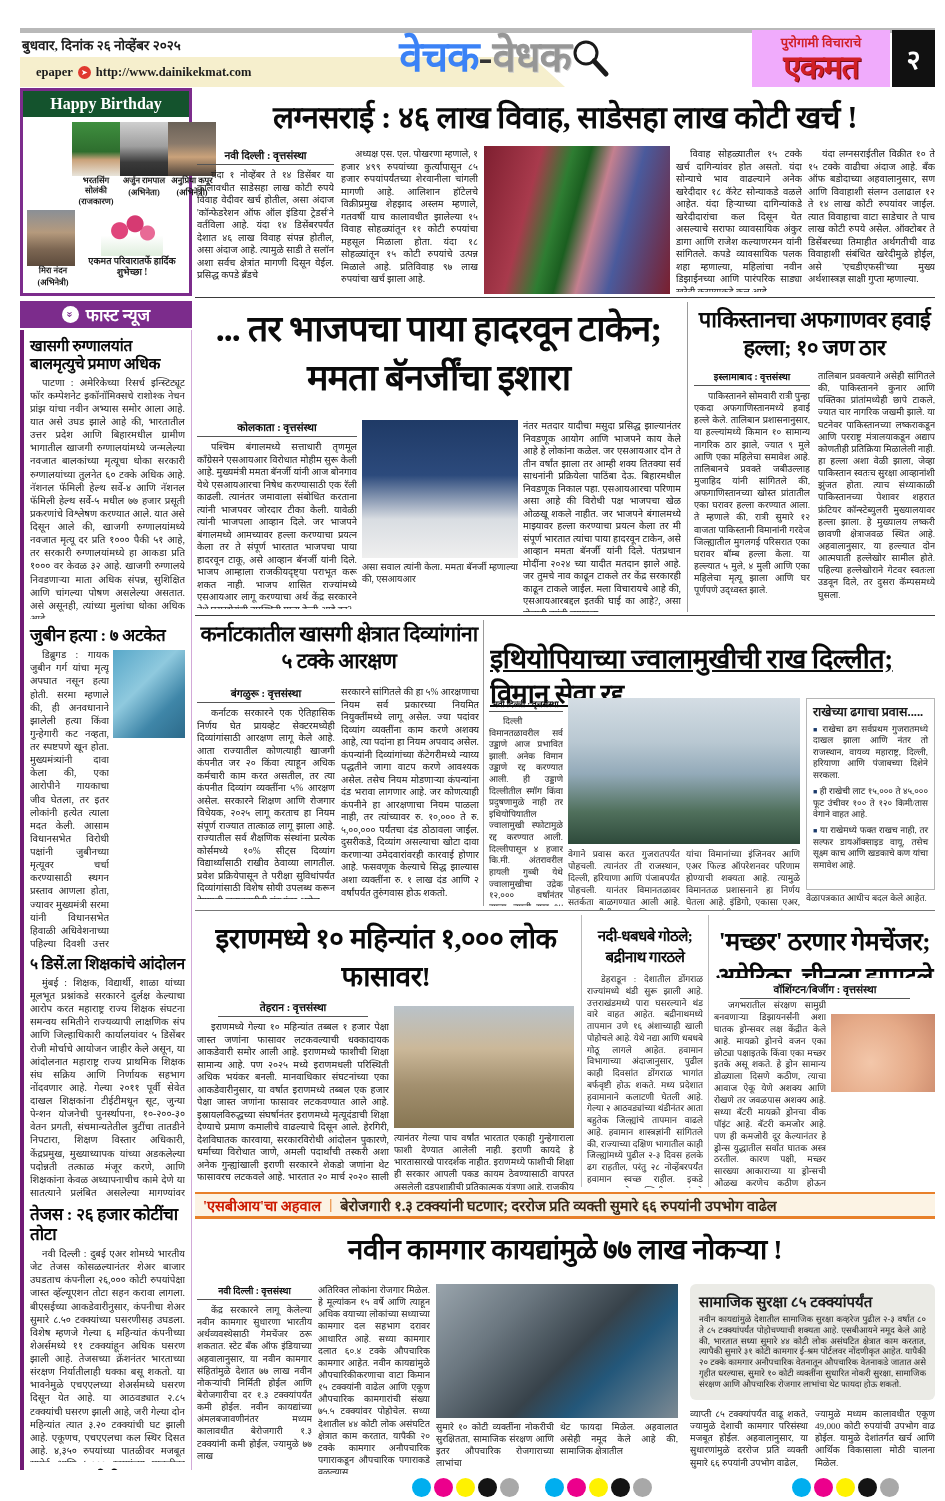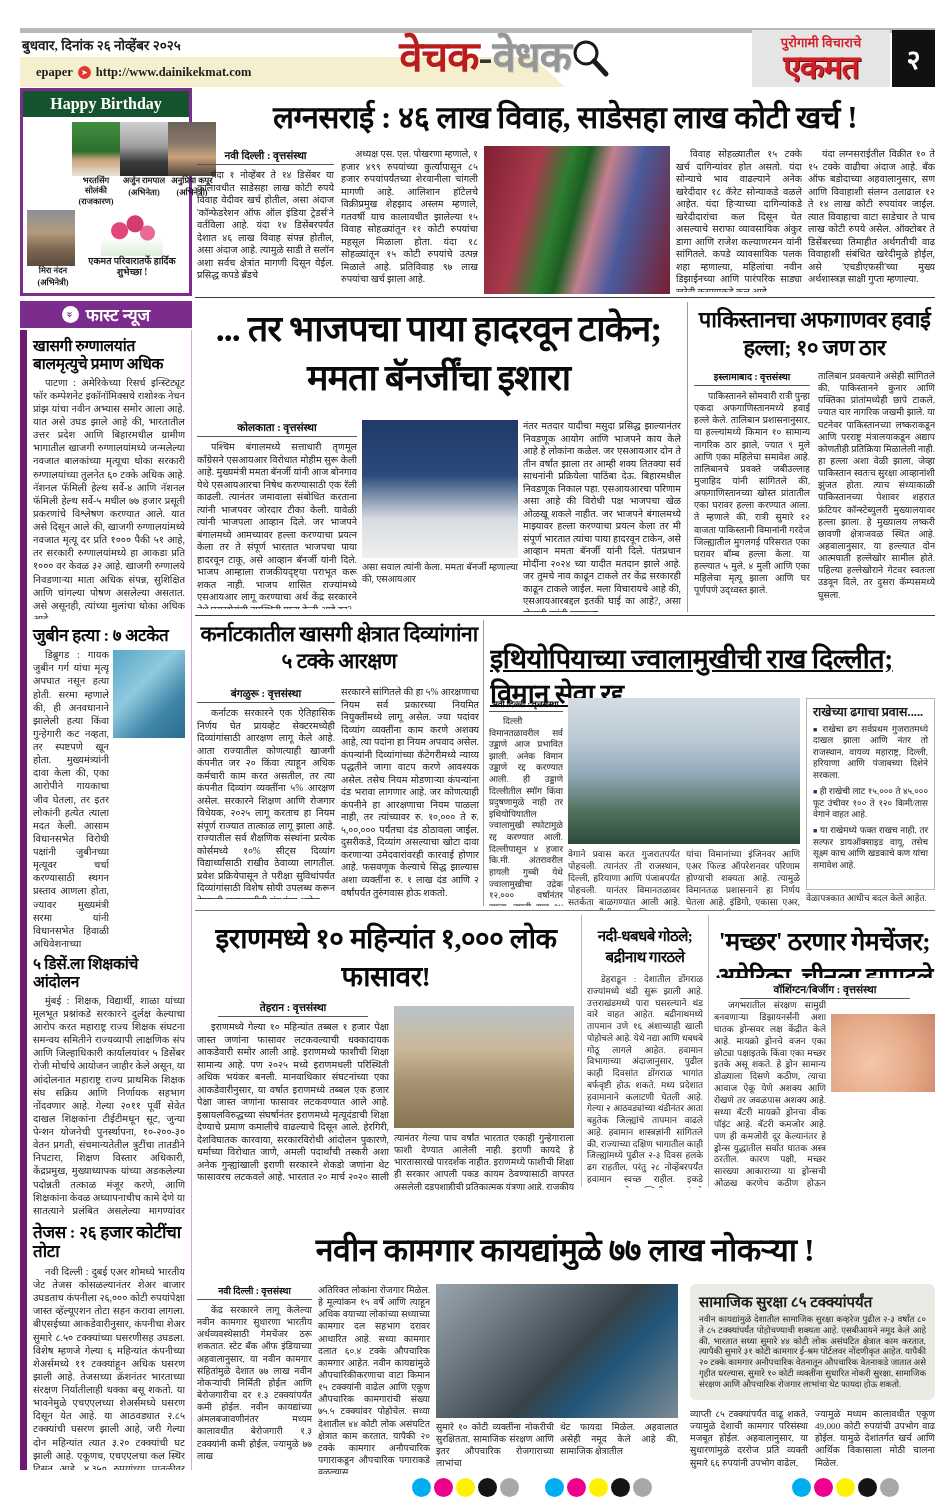--- a/index.html
+++ b/index.html
@@ -31,28 +31,28 @@
   <div class="abs" style="left:22px;top:36px;font-weight:bold;font-size:13.5px;">बुधवार, दिनांक २६ नोव्हेंबर २०२५</div>
 
   <div class="abs" style="left:20px;top:57px;width:545px;height:30px;background:#f6efcd;clip-path:polygon(0 0,94% 0,100% 100%,0 100%);"></div>
   <div class="abs" style="left:36px;top:62px;height:20px;display:flex;align-items:center;gap:5px;">
     <span style="font-weight:bold;font-size:12.5px;">epaper</span>
     <span style="display:inline-block;width:13px;height:13px;border-radius:50%;background:#e0392f;color:#fff;font-size:8px;line-height:13px;text-align:center;">➤</span>
     <span style="font-weight:bold;font-size:12.5px;">http://www.dainikekmat.com</span>
   </div>
 
   <div class="abs" style="left:340px;top:26px;width:330px;height:60px;text-align:center;white-space:nowrap;">
-    <span style="font-size:42px;font-weight:bold;color:#b91c1c;letter-spacing:-1px;">वेचक</span><span style="font-size:42px;font-weight:bold;color:#333;">-</span><span style="font-size:42px;font-weight:bold;color:#969696;letter-spacing:-1px;text-shadow:1px 1px 0 #ccc;">वेधक</span>
+    <span style="font-size:42px;font-weight:bold;color:#3b82f6;letter-spacing:-1px;">वेचक</span><span style="font-size:42px;font-weight:bold;color:#333;">-</span><span style="font-size:42px;font-weight:bold;color:#969696;letter-spacing:-1px;text-shadow:1px 1px 0 #ccc;">वेधक</span>
     <svg width="42" height="42" viewBox="0 0 42 42" style="vertical-align:-8px;margin-left:-6px;">
       <circle cx="17" cy="16" r="11" fill="none" stroke="#1a1a1a" stroke-width="3"></circle>
       <line x1="25" y1="24" x2="37" y2="37" stroke="#1a1a1a" stroke-width="5" stroke-linecap="round"></line>
     </svg>
   </div>
 
-  <div class="abs" style="left:752px;top:30px;width:138px;height:57px;background:#e5e5e5;text-align:center;">
+  <div class="abs" style="left:752px;top:30px;width:138px;height:57px;background:#f0abfc;text-align:center;">
     <div style="font-size:13px;font-weight:bold;color:#d01f26;margin-top:3px;">पुरोगामी विचाराचे</div>
     <div style="font-size:32px;font-weight:bold;color:#d01f26;line-height:1;letter-spacing:-1px;text-shadow:1px 1px 0 #7a0a0e;">एकमत</div>
   </div>
   <div class="abs" style="left:892px;top:30px;width:43px;height:57px;background:#111;color:#fff;font-size:27px;font-weight:bold;display:flex;align-items:center;justify-content:center;">२</div>
 
   <div class="abs" style="left:20px;top:88px;width:172px;height:208px;border:3px solid #7c2c8c;background:#fff;">
     <div style="height:26px;background:#14532d;color:#fff;font-weight:bold;font-size:16px;text-align:center;line-height:26px;">Happy Birthday</div>
     <div style="display:flex;justify-content:space-between;padding:5px 4px 0 4px;margin-left:45px;">
       <div style="width:50px;text-align:center;">
         <div class="photo" style="width:48px;height:54px;background:linear-gradient(180deg,#3f8f3f 0%,#2e6e2e 55%,#caa27a 70%,#e8e4da 100%);"></div>
@@ -81,21 +81,21 @@
         <div style="font-size:9.3px;font-weight:bold;line-height:1.2;">एकमत परिवारातर्फे हार्दिक शुभेच्छा !</div>
       </div>
     </div>
   </div>
 
   <div class="abs" style="left:20px;top:301px;width:172px;height:27px;background:#7c2c8c;color:#fff;display:flex;align-items:center;justify-content:center;gap:7px;">
     <span style="width:17px;height:17px;border-radius:50%;background:#fff;color:#7c2c8c;display:inline-flex;align-items:center;justify-content:center;font-size:12px;font-weight:bold;transform:rotate(90deg);">»</span>
     <span style="font-weight:bold;font-size:17px;">फास्ट न्यूज</span>
   </div>
 
-  <div class="abs" style="left:20px;top:330px;width:172px;height:1140px;border-left:7px solid #701a75;border-right:1px solid #d2a9d8;padding:0 6px;overflow:hidden;">
+  <div class="abs" style="left:20px;top:330px;width:172px;height:1140px;border-left:4px solid #701a75;border-right:1px solid #d2a9d8;padding:0 6px;overflow:hidden;">
     <div>
       <div class="brief-title">खासगी रुग्णालयांत बालमृत्युचे प्रमाण अधिक</div>
       <div class="brief-body" style="height:243px;overflow:hidden;">पाटणा : अमेरिकेच्या रिसर्च इन्स्टिट्यूट फॉर कम्पेशनेट इकॉनॉमिक्सचे राशोश्क नेचन प्रांझ यांचा नवीन अभ्यास समोर आला आहे. यात असे उघड झाले आहे की, भारतातील उत्तर प्रदेश आणि बिहारमधील ग्रामीण भागातील खाजगी रुग्णालयांमध्ये जन्मलेल्या नवजात बालकांच्या मृत्यूचा धोका सरकारी रुग्णालयांच्या तुलनेत ६० टक्के अधिक आहे. नॅशनल फॅमिली हेल्थ सर्वे-४ आणि नॅशनल फॅमिली हेल्थ सर्वे-५ मधील ७७ हजार प्रसूती प्रकरणांचे विश्लेषण करण्यात आले. यात असे दिसून आले की, खाजगी रुग्णालयांमध्ये नवजात मृत्यू दर प्रति १००० पैकी ५१ आहे, तर सरकारी रुग्णालयांमध्ये हा आकडा प्रति १००० वर केवळ ३२ आहे. खाजगी रुग्णालये निवडणाऱ्या माता अधिक संपन्न, सुशिक्षित आणि चांगल्या पोषण असलेल्या असतात. असे असूनही, त्यांच्या मुलांचा धोका अधिक आहे.</div>
     </div>
     <div>
       <div class="brief-title" style="font-size:17px;">जुबीन हत्या : ७ अटकेत</div>
       <div style="overflow:hidden;">
         <div class="photo" style="float:right;width:72px;height:88px;margin:2px 0 3px 4px;background:linear-gradient(135deg,#58a8c9 0%,#8fc9de 40%,#3f86a8 70%,#2c6a8a 100%);"></div>
         <div class="brief-body" style="height:300px;overflow:hidden;">डिब्रुगड : गायक जुबीन गर्ग यांचा मृत्यू अपघात नसून हत्या होती. सरमा म्हणाले की, ही अनवधानाने झालेली हत्या किंवा गुन्हेगारी कट नव्हता, तर स्पष्टपणे खून होता. मुख्यमंत्र्यांनी दावा केला की, एका आरोपीने गायकाचा जीव घेतला, तर इतर लोकांनी हत्येत त्याला मदत केली. आसाम विधानसभेत विरोधी पक्षांनी जुबीनच्या मृत्यूवर चर्चा करण्यासाठी स्थगन प्रस्ताव आणला होता, ज्यावर मुख्यमंत्री सरमा यांनी विधानसभेत हिवाळी अधिवेशनाच्या पहिल्या दिवशी उत्तर दिले. मुख्यमंत्र्यांनी सांगितले की, राज्य पोलिसांच्या सीआयडी अंतर्गत स्थापन केलेल्या एसआयटीने आतापर्यंत या प्रकरणात ७ लोकांना अटक केली आहे, २५२ साक्षीदारांची चौकशी केली आहे आणि २१ वस्तू जप्त केल्या आहेत. अटक केलेल्या आरोपींपैकी ४ ते ५ लोकांवर हत्येचा गुन्हा दाखल करण्यात आला आहे. राज्यभरात ६० हून अधिक गुन्हे दाखल झाले होते.</div>
       </div>
@@ -181,22 +181,27 @@
   <div class="abs body-txt" style="left:587px;top:974px;width:116px;height:214px;font-size:8.9px;">डेहराडून : देशातील डोंगराळ राज्यांमध्ये थंडी सुरू झाली आहे. उत्तराखंडमध्ये पारा घसरल्याने थंड वारे वाहत आहेत. बद्रीनाथमध्ये तापमान उणे १६ अंशाच्याही खाली पोहोचले आहे. येथे नद्या आणि धबधबे गोठू लागले आहेत. हवामान विभागाच्या अंदाजानुसार, पुढील काही दिवसांत डोंगराळ भागांत बर्फवृष्टी होऊ शकते. मध्य प्रदेशात हवामानाने कलाटणी घेतली आहे. गेल्या २ आठवड्यांच्या थंडीनंतर आता बहुतेक जिल्ह्यांचे तापमान वाढले आहे. हवामान शास्त्रज्ञांनी सांगितले की, राज्याच्या दक्षिण भागातील काही जिल्ह्यांमध्ये पुढील २-३ दिवस हलके ढग राहतील, परंतु २८ नोव्हेंबरपर्यंत हवामान स्वच्छ राहील. इकडे राजस्थानमध्ये पश्चिमी वाऱ्यांमुळे रात्रीच्या तापमानात वाढ झाली आहे.</div>
   <div class="abs rule-v" style="left:708px;top:915px;height:272px;background:#bbb;"></div>
 
   <div class="abs hl" style="left:714px;top:924px;width:221px;height:54px;font-size:25px;line-height:1.4;">'मच्छर' ठरणार गेमचेंजर; अमेरिका, चीनला झपाटले</div>
   <div class="abs dateline" style="left:740px;top:982px;width:170px;">वॉशिंग्टन/बिजींग : वृत्तसंस्था</div>
   <div class="abs" style="left:714px;top:1000px;width:221px;height:188px;overflow:hidden;">
     <div class="photo" style="float:right;width:104px;height:78px;margin:14px 0 4px 5px;background:radial-gradient(circle at 38% 62%,#f3c7aa 0%,#e5aa88 55%,#c9876a 100%);"></div>
     <div class="body-txt" style="font-size:9px;">जगभरातील संरक्षण सामुग्री बनवणाऱ्या डिझायनर्संनी अशा घातक ड्रोन्सवर लक्ष केंद्रीत केले आहे. मायक्रो ड्रोनचे वजन एका छोट्या पक्षाइतके किंवा एका मच्छर इतके असू शकते. हे ड्रोन सामान्य डोळ्याला दिसणे कठीण, त्याचा आवाज ऐकू येणे अशक्य आणि रोखणे तर जवळपास अशक्य आहे. सध्या बॅटरी मायक्रो ड्रोनचा वीक पॉइंट आहे. बॅटरी कमजोर आहे. पण ही कमजोरी दूर केल्यानंतर हे ड्रोन्स युद्धातील सर्वांत घातक अस्त्र ठरतील. कारण पक्षी, मच्छर सारख्या आकाराच्या या ड्रोन्सची ओळख करणेच कठीण होऊन बसेल. ज्या देशाकडे अशा प्रकारची ड्रोन्स असतील, तिथे शत्रूला माघार घ्यावीच लागेल. युद्धभूमीत ही मायक्रो ड्रोन्स गेमचेंजर ठरतील. अमेरिकेतील संरक्षण कंपन्या अशा मायक्रो ड्रोन स्वॉर्म टेक्नॉलॉजी विकसित करण्याच्या मागे लागल्या आहेत. आपले लक्ष्य निवडणे, हवेत दिशा बदलणे, शत्रूला धडकून आत्मघाती हल्ला, सैनिक, मिसाइल्स आणि वाहनांना घेरून क्षणार्धात संपवणे ही उद्दिष्टे मायक्रो ड्रोन विकसित करण्यामागे आहेत.</div>
   </div>
 
-
-  <div class="abs hl hl1" style="left:195px;top:1226px;width:740px;height:48px;font-size:32px;line-height:48px;">नवीन कामगार कायद्यांमुळे ७७ लाख नोकऱ्या !</div>
+  <div class="abs" style="left:195px;top:1192px;width:740px;height:27px;background:#fcf3e4;border-top:2px solid #e8802a;border-bottom:3px solid #e8802a;display:flex;align-items:center;gap:8px;padding:0 8px;">
+    <span style="color:#cc1a00;font-weight:bold;font-size:14.5px;white-space:nowrap;">'एसबीआय'चा अहवाल</span>
+    <span style="color:#e8802a;font-weight:bold;font-size:14px;">|</span>
+    <span style="color:#3a2a1a;font-weight:bold;font-size:14.5px;white-space:nowrap;overflow:hidden;">बेरोजगारी १.३ टक्क्यांनी घटणार; दररोज प्रति व्यक्ती सुमारे ६६ रुपयांनी उपभोग वाढेल</span>
+  </div>
+
+  <div class="abs hl hl1" style="left:195px;top:1226px;width:740px;height:48px;font-size:28px;line-height:48px;">नवीन कामगार कायद्यांमुळे ७७ लाख नोकऱ्या !</div>
   <div class="abs" style="left:197px;top:1284px;width:115px;height:190px;">
     <div class="dateline" style="font-size:9.3px;">नवी दिल्ली : वृत्तसंस्था</div>
     <div class="body-txt" style="height:166px;font-size:9.2px;">केंद्र सरकारने लागू केलेल्या नवीन कामगार सुधारणा भारतीय अर्थव्यवस्थेसाठी गेमचेंजर ठरू शकतात. स्टेट बँक ऑफ इंडियाच्या अहवालानुसार, या नवीन कामगार संहितांमुळे देशात ७७ लाख नवीन नोकऱ्यांची निर्मिती होईल आणि बेरोजगारीचा दर १.३ टक्क्यांपर्यंत कमी होईल. नवीन कायद्यांच्या अंमलबजावणीनंतर मध्यम कालावधीत बेरोजगारी १.३ टक्क्यांनी कमी होईल, ज्यामुळे ७७ लाख</div>
   </div>
   <div class="abs body-txt noind" style="left:318px;top:1284px;width:112px;height:190px;font-size:9.2px;">अतिरिक्त लोकांना रोजगार मिळेल. हे मूल्यांकन १५ वर्षे आणि त्याहून अधिक वयाच्या लोकांच्या सध्याच्या कामगार दल सहभाग दरावर आधारित आहे. सध्या कामगार दलात ६०.४ टक्के औपचारिक कामगार आहेत. नवीन कायद्यांमुळे औपचारिकीकरणाचा वाटा किमान १५ टक्क्यांनी वाढेल आणि एकूण औपचारिक कामगारांची संख्या ७५.५ टक्क्यांवर पोहोचेल. सध्या देशातील ४४ कोटी लोक असंघटित क्षेत्रात काम करतात, यापैकी २० टक्के कामगार अनौपचारिक पगाराकडून औपचारिक पगाराकडे वळल्यास</div>
   <div class="abs photo" style="left:436px;top:1284px;width:242px;height:134px;background:linear-gradient(135deg,#9aa5ad 0%,#6b7780 28%,#37424a 55%,#23577a 70%,#7d8a93 100%);"></div>
   <div class="abs cap" style="left:436px;top:1422px;width:118px;height:52px;font-size:9.2px;">सुमारे १० कोटी व्यक्तींना नोकरीची सुरक्षितता, सामाजिक संरक्षण आणि इतर औपचारिक रोजगाराच्या लाभांचा</div>
   <div class="abs cap" style="left:560px;top:1422px;width:118px;height:52px;font-size:9.2px;">थेट फायदा मिळेल. अहवालात असेही नमूद केले आहे की, सामाजिक क्षेत्रातील</div>
   <div class="abs" style="left:690px;top:1284px;width:245px;height:116px;background:#ebebe6;border-radius:6px;padding:7px 9px;">
     <div style="font-weight:bold;font-size:15px;margin-bottom:3px;">सामाजिक सुरक्षा ८५ टक्क्यांपर्यंत</div>

